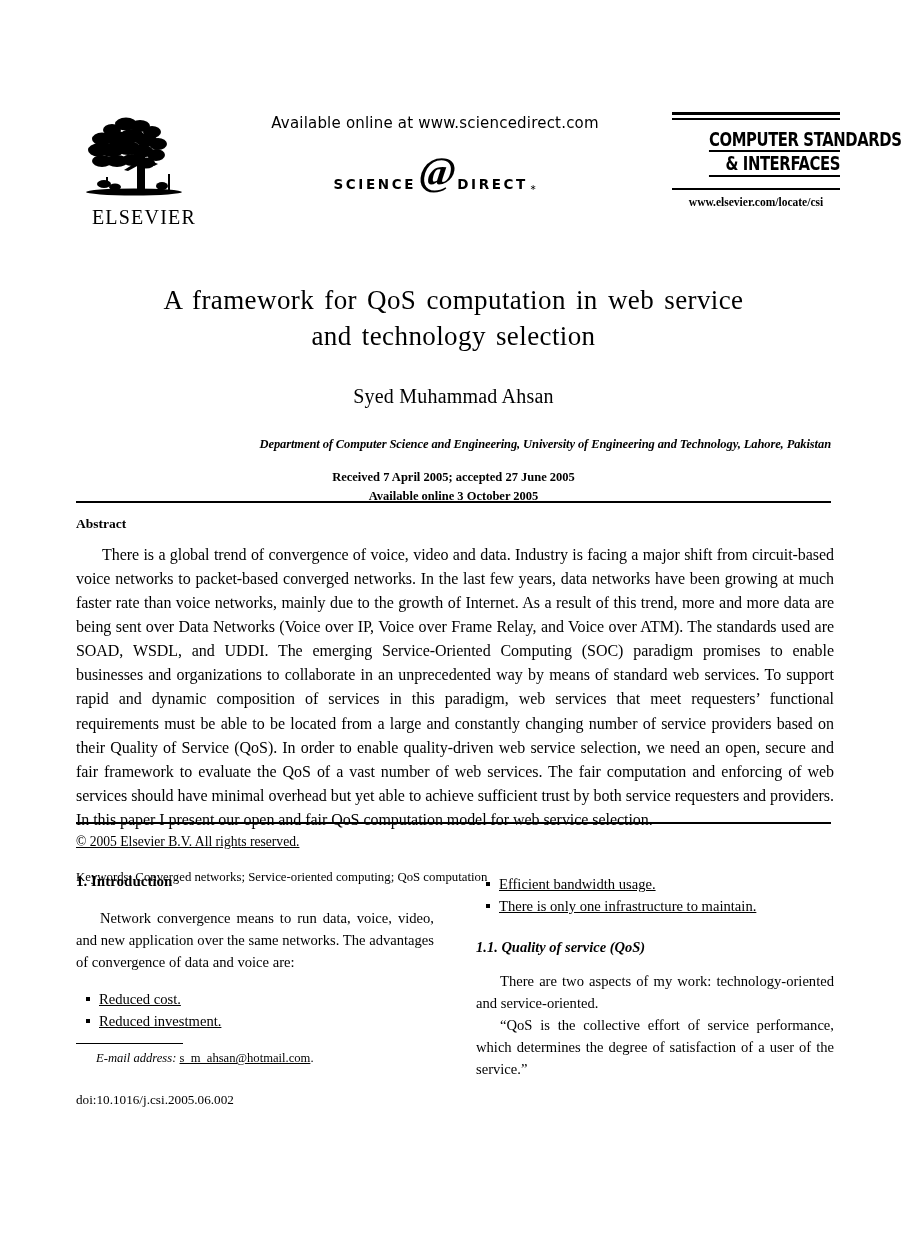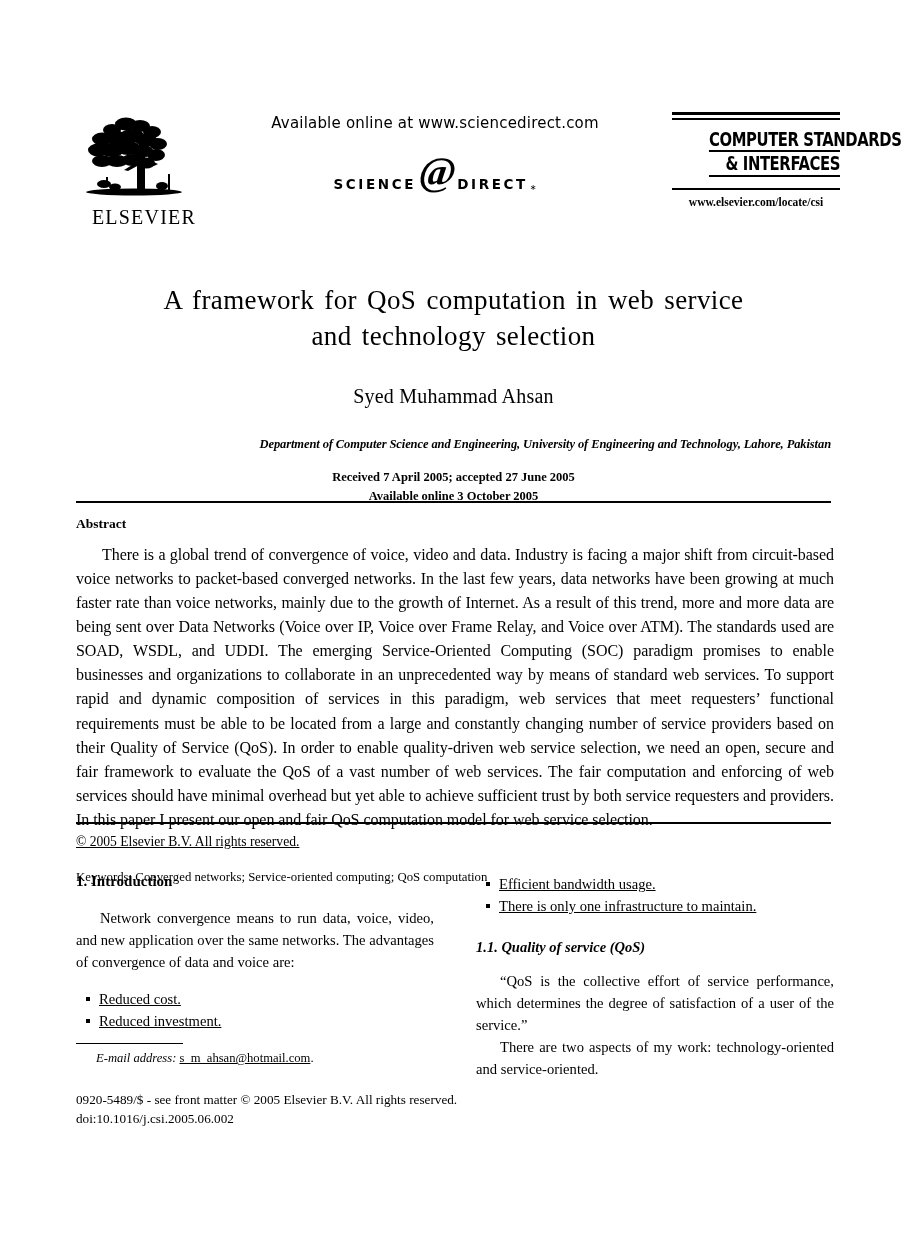--- a/index.html
+++ b/index.html
@@ -417,31 +417,30 @@
         <li>Reduced investment.</li>
       </ul>
     </div>
 
     <div class="col col-right">
       <ul class="bullets" style="margin-top:0">
         <li>Efficient bandwidth usage.</li>
         <li>There is only one infrastructure to maintain.</li>
       </ul>
       <div class="subsec-heading">1.1. Quality of service (QoS)</div>
+      <p class="para">There are two aspects of my work: technology-oriented and service-oriented.</p>
       <p class="para">“QoS is the collective effort of service performance, which determines the degree of satisfaction of a user of the service.”</p>
-      <p class="para">There are two aspects of my work: technology-oriented and service-oriented.</p>
     </div>
   </div>
 
   <div class="footnote">
     <div class="foot-rule"></div>
     <div class="email-line">
       <span class="em-label">E-mail address:</span>
       <a class="email-addr" href="#" style="color:#000">s_m_ahsan@hotmail.com</a><span>.</span>
     </div>
   </div>
 
   <div class="imprint">
-    <div>0920-5489/$ - see front matter © 2005 Elsevier B.V. All rights reserved.</div>
     <div>doi:10.1016/j.csi.2005.06.002</div>
   </div>
 
 </div>
 
 </body></html>

